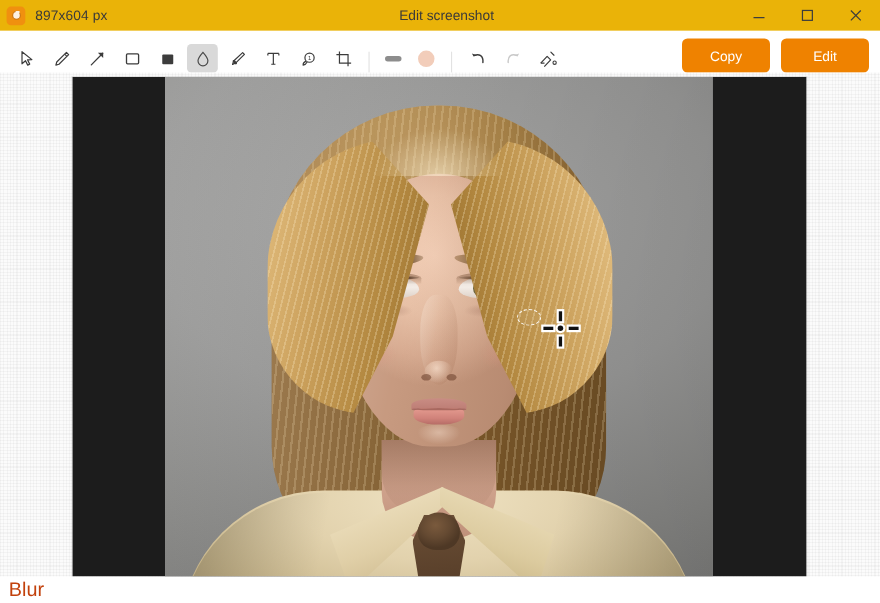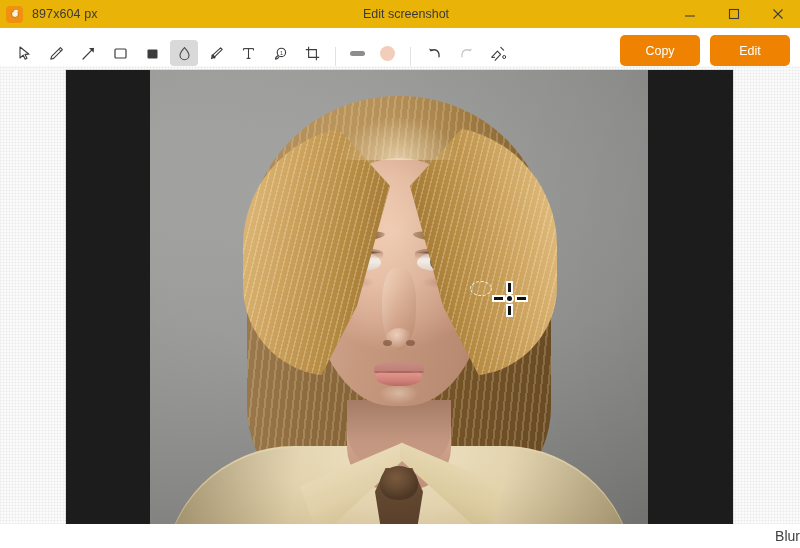--- a/index.html
+++ b/index.html
@@ -465,23 +465,22 @@
     background: #111; box-shadow: 0 0 0 2px #fff;
   }
 
   
   .statusbar {
     height: 24px;
     flex: 0 0 24px;
     background: #ffffff;
     display: flex; align-items: center;
     padding-left: 8px;
-    font-size: 14px;
-    color: #404040;
-    justify-content: flex-end;
+    font-size: 18px;
+    color: #c2410c;
   }
 </style>
 </head>
 <body>
 
 <div class="app">
 
   <div class="titlebar">
     <div class="app-icon">
       <div class="nub"></div>

